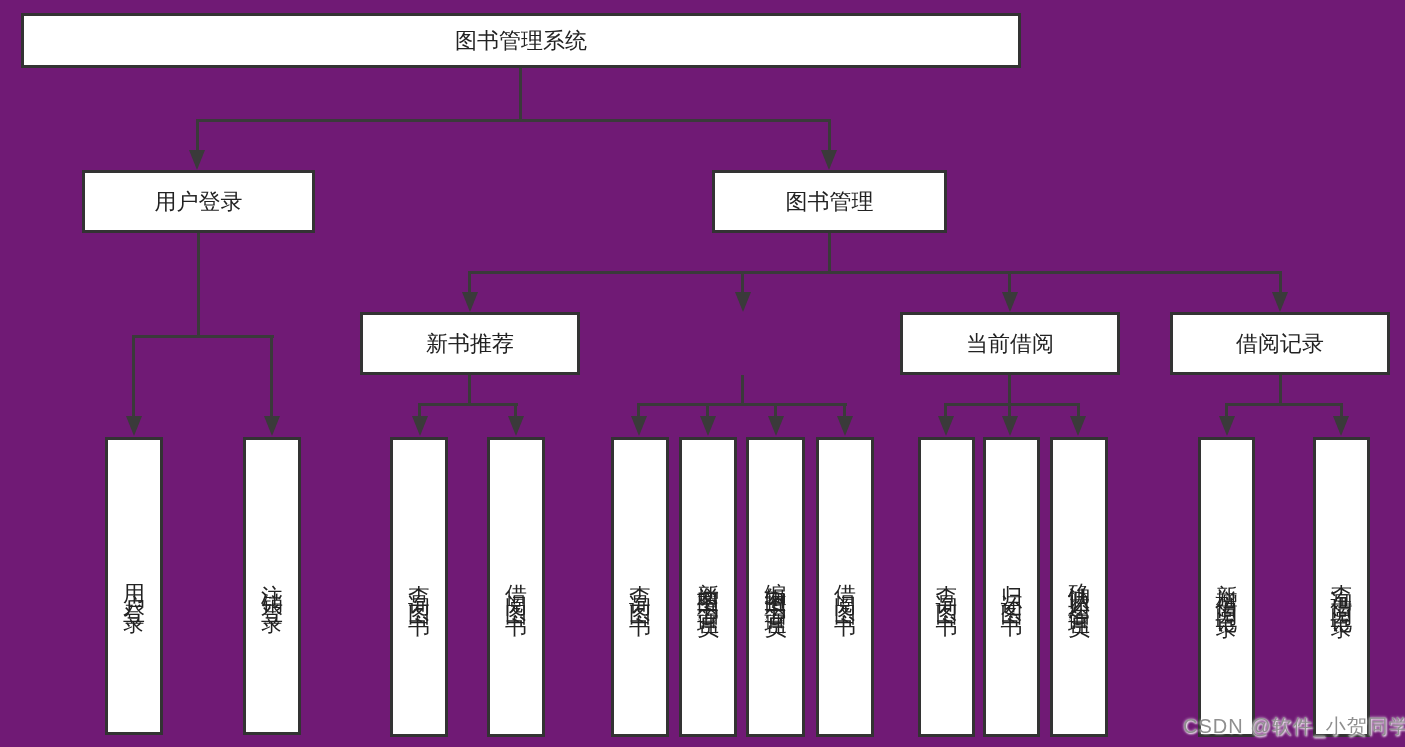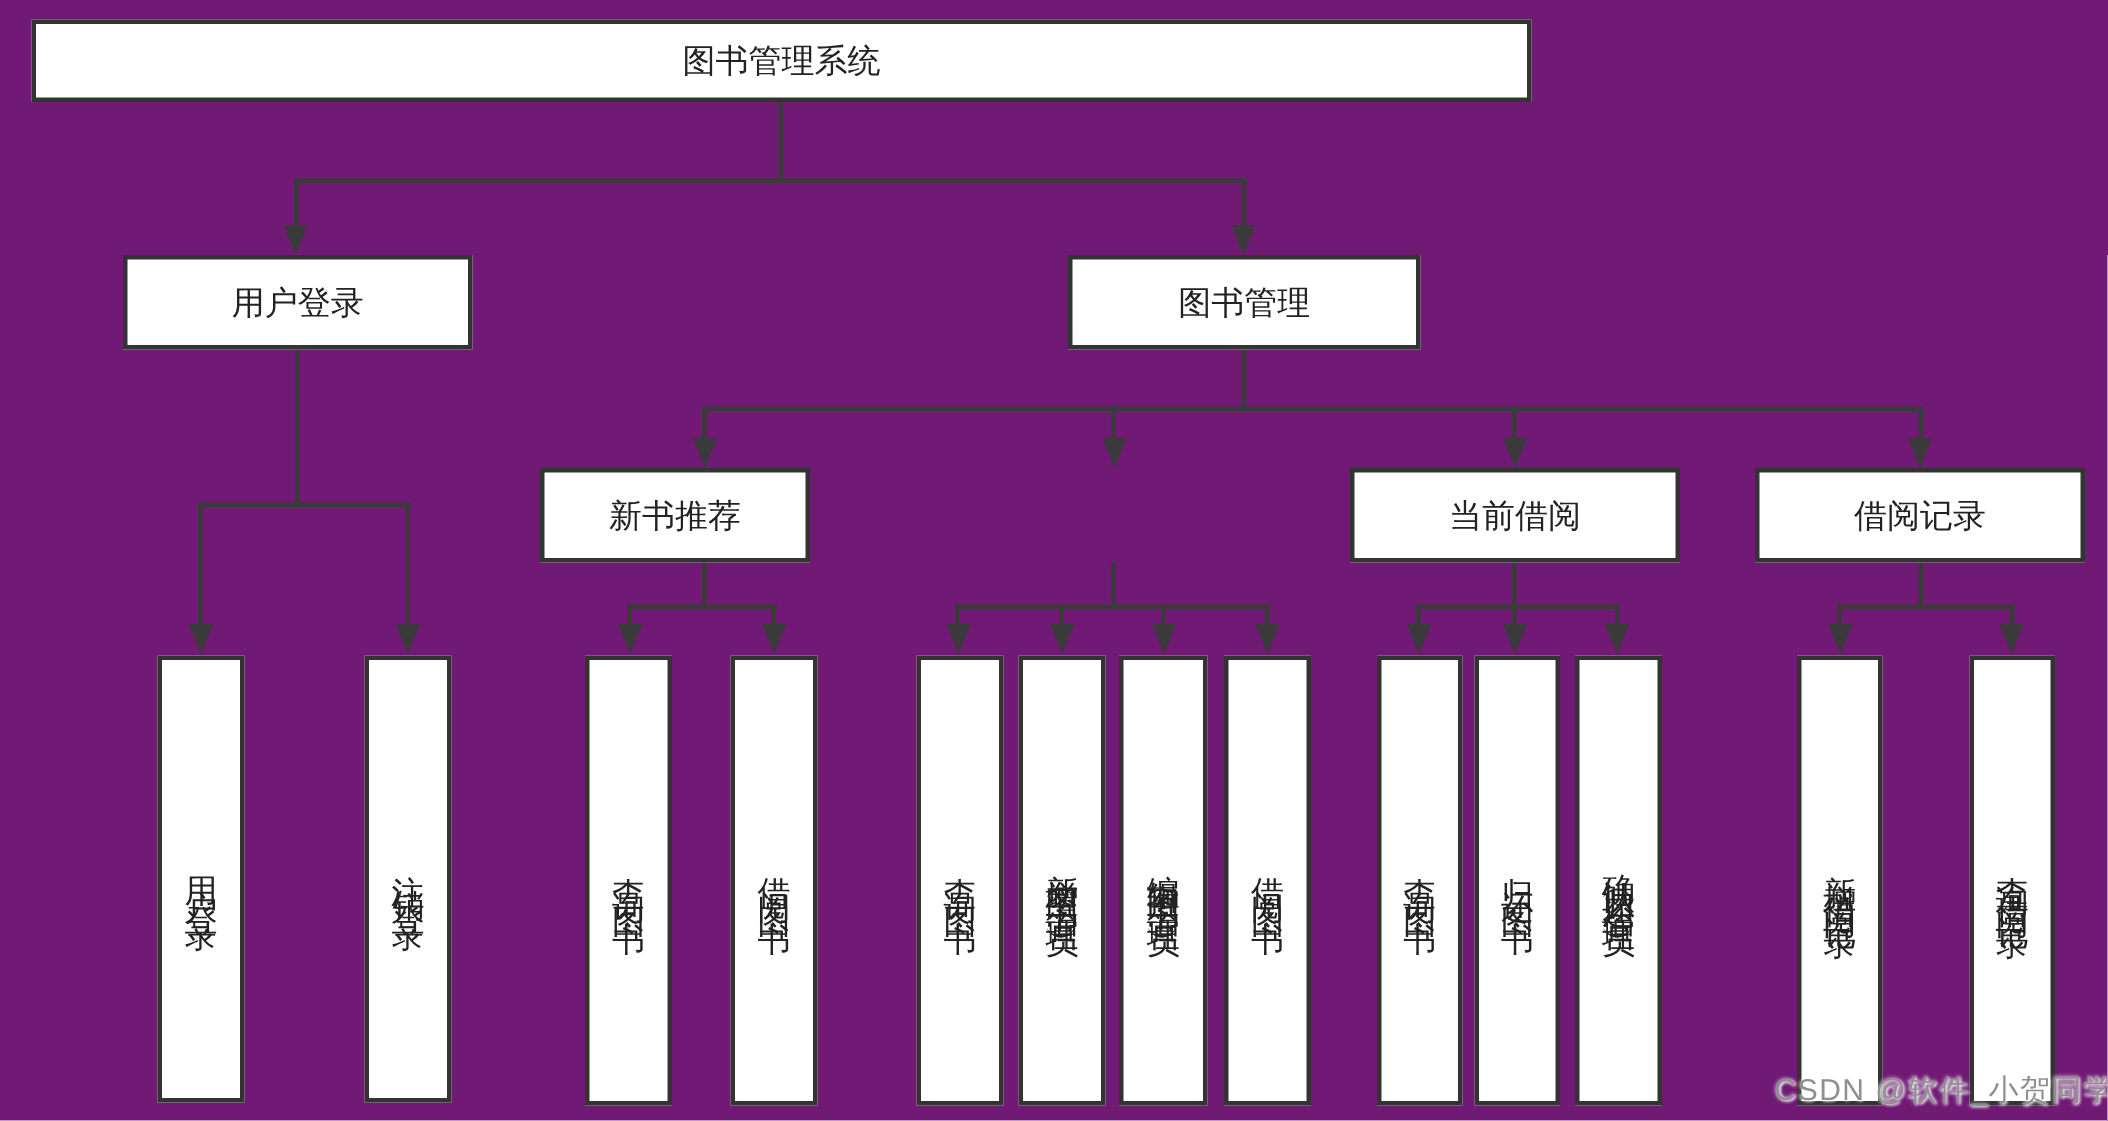--- a/index.html
+++ b/index.html
@@ -107,21 +107,21 @@
   <div class="hline" style="left:468px;top:271px;width:814px"></div>
   <div class="vline" style="left:468px;top:271px;height:25px"></div>
   <div class="vline" style="left:741px;top:271px;height:25px"></div>
   <div class="vline" style="left:1008px;top:271px;height:25px"></div>
   <div class="vline" style="left:1279px;top:271px;height:25px"></div>
   <div class="arrow" style="left:462px;top:292px"></div>
   <div class="arrow" style="left:735px;top:292px"></div>
   <div class="arrow" style="left:1002px;top:292px"></div>
   <div class="arrow" style="left:1272px;top:292px"></div>
 
-  <div class="box" style="left:360px;top:312px;width:180px;height:63px">
+  <div class="box" style="left:360px;top:312px;width:220px;height:63px">
     <span>新书推荐</span>
   </div>
   <div class="box" style="left:1170px;top:312px;width:220px;height:63px">
     <span>借阅记录</span>
   </div>
   <div class="box" style="left:900px;top:312px;width:220px;height:63px">
     <span>当前借阅</span>
   </div>
 
   <div class="vline" style="left:468px;top:375px;height:31px"></div>

